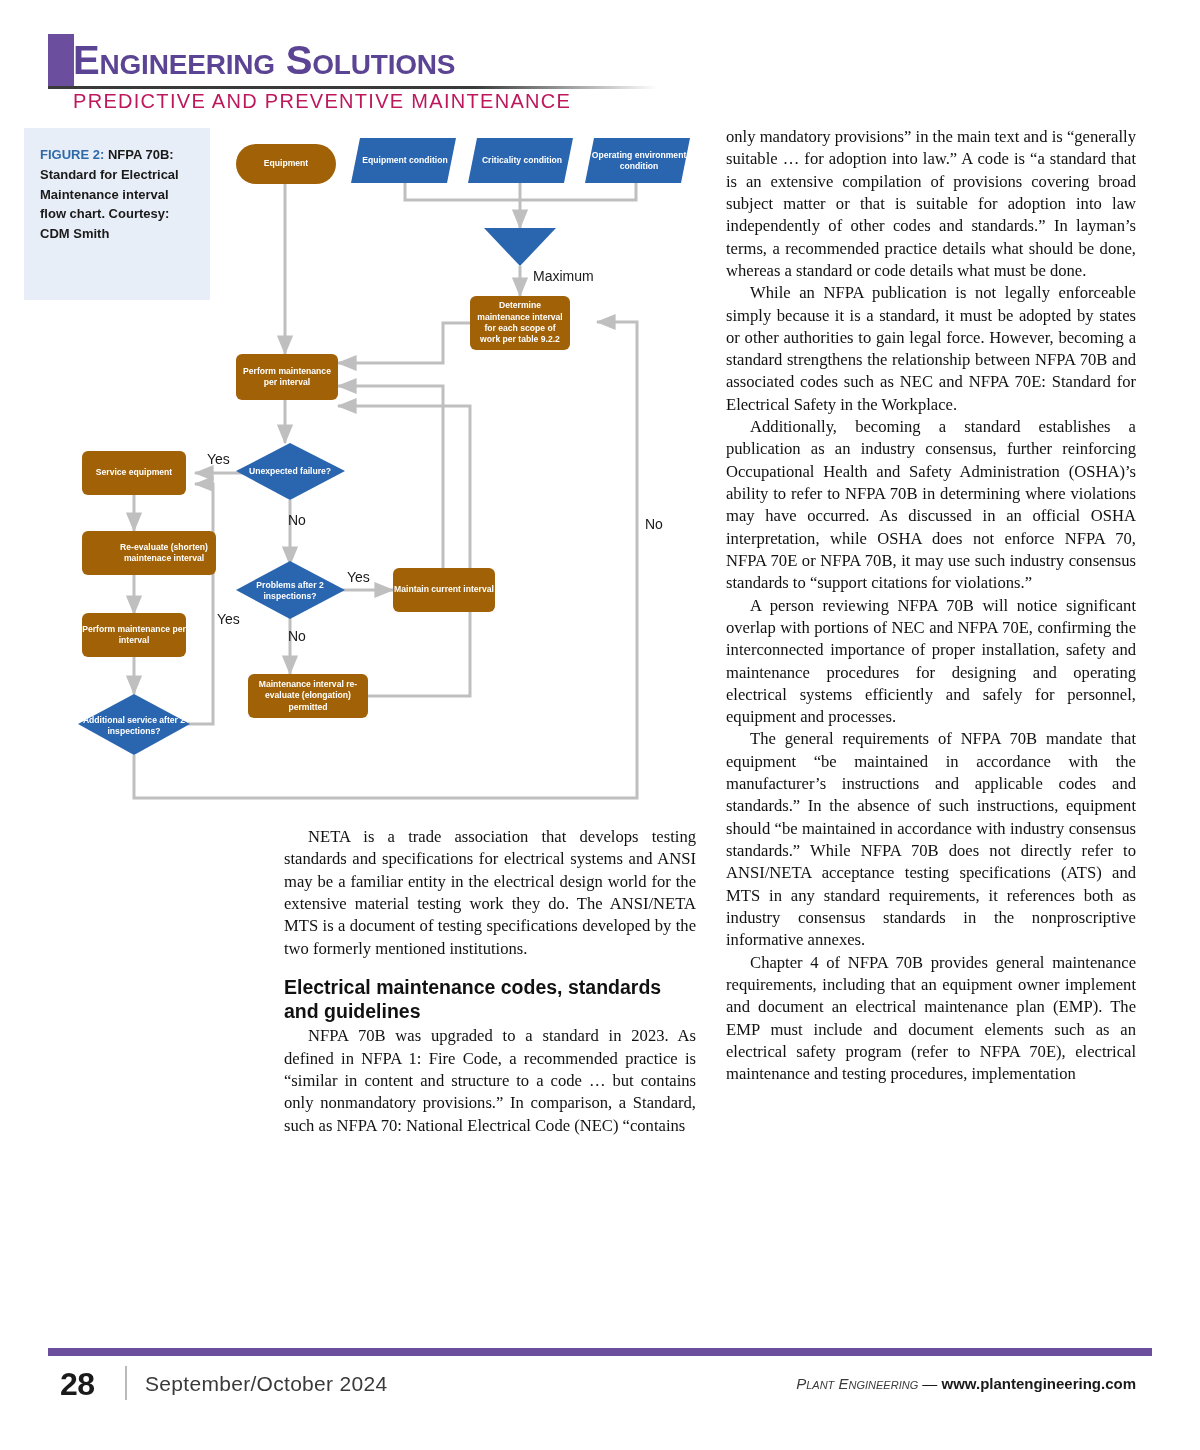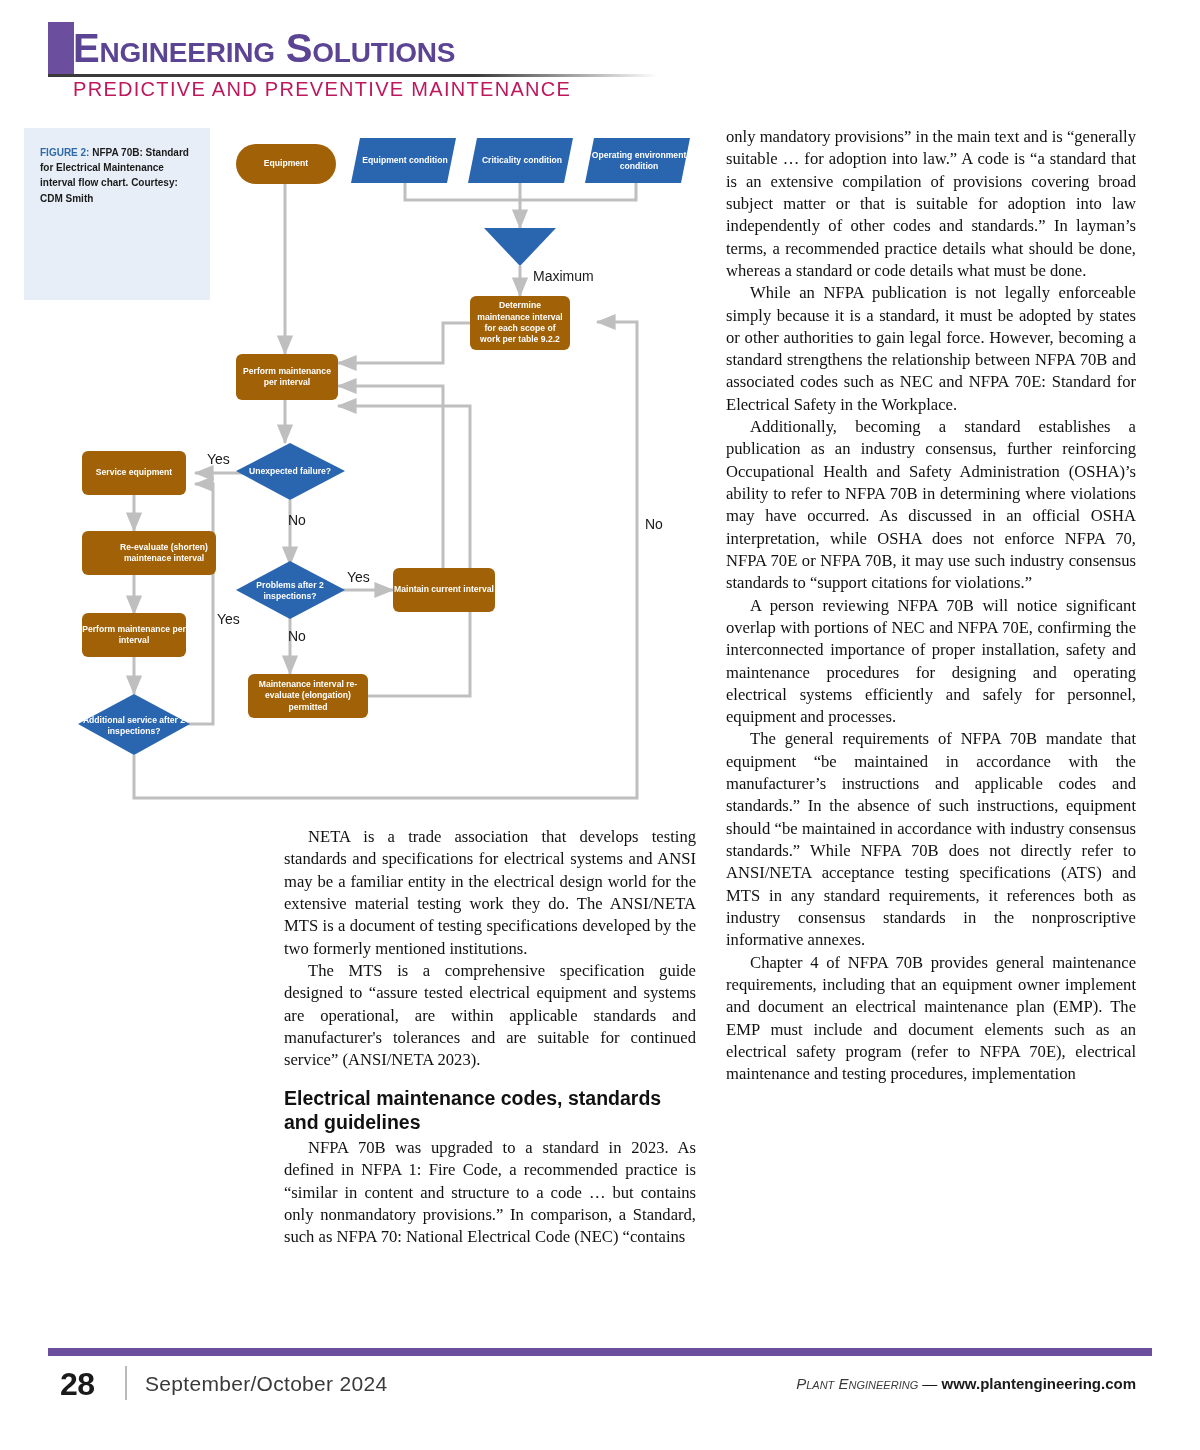--- a/index.html
+++ b/index.html
@@ -2,34 +2,34 @@
 <html><head>
 <meta charset="utf-8">
 <style>
   html,body{margin:0;padding:0;}
   body{
     width:1200px;height:1450px;position:relative;background:#ffffff;
     font-family:"Liberation Sans", sans-serif;overflow:hidden;
   }
 
   
-  #header{position:absolute;left:0;top:0;width:1200px;height:110px;}
+  #header{position:absolute;left:0;top:12px;width:1200px;height:110px;}
   #header-purple-block{position:absolute;left:48px;top:22px;width:26px;height:52px;background:#6b4f9e;}
   #header-title{position:absolute;left:73px;top:26px;font-size:40px;color:#5c4494;
     font-weight:700;letter-spacing:-0.2px;white-space:nowrap;font-variant:small-caps;}
   #header-rule{position:absolute;left:48px;top:74px;width:610px;height:3px;
     background:linear-gradient(90deg,#3a3a3a 0%, #3a3a3a 70%, #ffffff 100%);}
   #header-subtitle{position:absolute;left:73px;top:78px;font-size:20px;color:#be185d;
     letter-spacing:1.3px;white-space:nowrap;}
 
   
   #figure-caption-box{position:absolute;left:24px;top:128px;width:186px;height:172px;
     background:#e8eef7;}
   #figure-caption-text{position:absolute;left:40px;top:145px;width:150px;
-    font-size:10px;line-height:1.52;font-weight:700;color:#1a1a1a;}
+    font-size:13px;line-height:1.52;font-weight:700;color:#1a1a1a;}
   #figure-caption-text .fignum{color:#2e6aa8;}
 
   
   #flowchart{position:absolute;left:0;top:118px;width:700px;height:700px;}
   #flow-svg{position:absolute;left:0;top:0;}
   .node{position:absolute;background:#a16207;color:#ffffff;display:flex;
     align-items:center;justify-content:center;text-align:center;
     font-size:8.6px;line-height:1.33;font-weight:600;}
   .node.rounded{border-radius:6px;}
   .node.pill{border-radius:26px;}
@@ -163,21 +163,20 @@
   <div class="flow-label" style="left:207px;top:333px;">Yes</div>
   <div class="flow-label" style="left:288px;top:394px;">No</div>
   <div class="flow-label" style="left:347px;top:451px;">Yes</div>
   <div class="flow-label" style="left:288px;top:510px;">No</div>
   <div class="flow-label" style="left:217px;top:493px;">Yes</div>
   <div class="flow-label" style="left:645px;top:398px;">No</div>
 </div>
 
 <div class="col" id="col-mid">
   <p>NETA is a trade association that develops testing standards and specifications for electrical systems and ANSI may be a familiar entity in the electrical design world for the extensive material testing work they do. The ANSI/NETA MTS is a document of testing specifications developed by the two formerly mentioned institutions.</p>
-  <p>The MTS is a comprehensive specification guide designed to “assure tested electrical equipment and systems are operational, are within applicable standards and manufacturer's tolerances and are suitable for continued service” (ANSI/NETA 2023).</p>
   <h2 class="subhead">Electrical maintenance codes, standards and guidelines</h2>
   <p>NFPA 70B was upgraded to a standard in 2023. As defined in NFPA 1: Fire Code, a recommended practice is “similar in content and structure to a code … but contains only nonmandatory provisions.” In comparison, a Standard, such as NFPA 70: National Electrical Code (NEC) “contains</p>
 </div>
 
 <div class="col" id="col-right">
   <p class="noindent">only mandatory provisions” in the main text and is “generally suitable … for adoption into law.” A code is “a standard that is an extensive compilation of provisions covering broad subject matter or that is suitable for adoption into law independently of other codes and standards.” In layman’s terms, a recommended practice details what should be done, whereas a standard or code details what must be done.</p>
   <p>While an NFPA publication is not legally enforceable simply because it is a standard, it must be adopted by states or other authorities to gain legal force. However, becoming a standard strengthens the relationship between NFPA 70B and associated codes such as NEC and NFPA 70E: Standard for Electrical Safety in the Workplace.</p>
   <p>Additionally, becoming a standard establishes a publication as an industry consensus, further reinforcing Occupational Health and Safety Administration (OSHA)’s ability to refer to NFPA 70B in determining where violations may have occurred. As discussed in an official OSHA interpretation, while OSHA does not enforce NFPA 70, NFPA 70E or NFPA 70B, it may use such industry consensus standards to “support citations for violations.”</p>
   <p>A person reviewing NFPA 70B will notice significant overlap with portions of NEC and NFPA 70E, confirming the interconnected importance of proper installation, safety and maintenance procedures for designing and operating electrical systems efficiently and safely for personnel, equipment and processes.</p>
   <p>The general requirements of NFPA 70B mandate that equipment “be maintained in accordance with the manufacturer’s instructions and applicable codes and standards.” In the absence of such instructions, equipment should “be maintained in accordance with industry consensus standards.” While NFPA 70B does not directly refer to ANSI/NETA acceptance testing specifications (ATS) and MTS in any standard requirements, it references both as industry consensus standards in the nonproscriptive informative annexes.</p>

